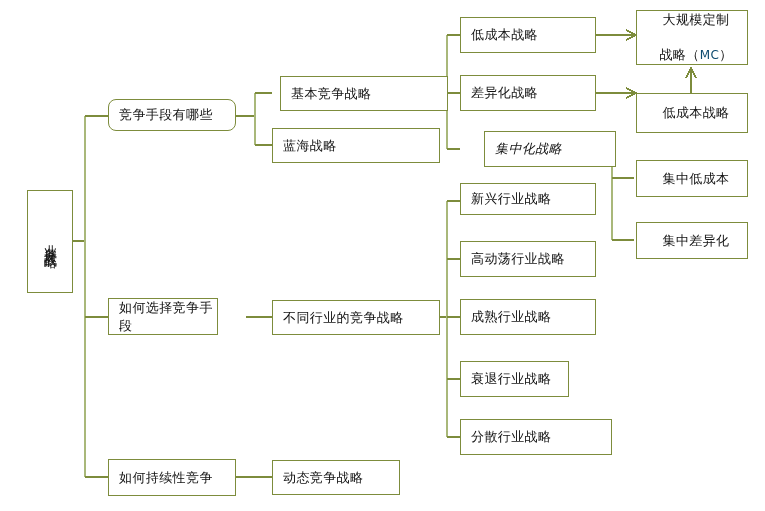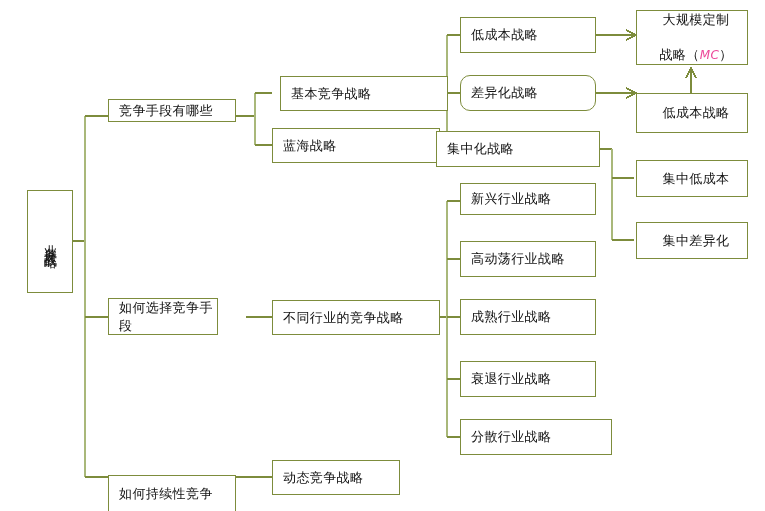--- a/index.html
+++ b/index.html
@@ -32,21 +32,21 @@
   }
   .node.center{justify-content:center;padding-left:8px;text-align:center;}
   .node.vertical{
     writing-mode:vertical-rl;
     text-orientation:upright;
     justify-content:center;
     align-items:center;
     padding-left:0;
     letter-spacing:3px;
   }
-  .node .mc{color:#ec4899;font-family:"DejaVu Sans",sans-serif;font-size:12px;font-style:italic;}
+  .node .mc{color:#0c4a6e;font-family:"DejaVu Sans",sans-serif;font-size:12px;}
   svg#wires{
     position:absolute;
     left:0;top:0;
     width:765px;height:511px;
     z-index:1;
     pointer-events:none;
   }
 </style>
 </head>
 <body>
@@ -99,47 +99,47 @@
       <path d="M596,149 L612,149"></path>
       <path d="M612,149 L612,178" stroke="#a9b87a" stroke-width="2.2"></path>
       <path d="M612,178 L612,240" stroke="#a9b87a" stroke-width="2.2"></path>
       <path d="M612,178 L634,178"></path>
       <path d="M612,240 L634,240"></path>
     </g>
   </svg>
 
   <div class="node vertical" style="left:27px;top:190px;width:46px;height:103px;">业务层战略</div>
 
-  <div class="node" style="left:108px;top:99px;width:128px;height:23px;">竞争手段有哪些</div>
+  <div class="node" style="left:108px;top:99px;width:128px;height:32px;border-radius:8px;">竞争手段有哪些</div>
 
   <div class="node" style="left:108px;top:298px;width:110px;height:37px;">如何选择竞争手段</div>
 
-  <div class="node" style="left:108px;top:459px;width:128px;height:37px;margin-top:16px;">如何持续性竞争</div>
+  <div class="node" style="left:108px;top:459px;width:128px;height:37px;">如何持续性竞争</div>
 
   <div class="node" style="left:280px;top:76px;width:168px;height:35px;">基本竞争战略</div>
 
   <div class="node" style="left:272px;top:128px;width:168px;height:35px;">蓝海战略</div>
 
   <div class="node" style="left:272px;top:300px;width:168px;height:35px;">不同行业的竞争战略</div>
 
   <div class="node" style="left:272px;top:460px;width:128px;height:35px;">动态竞争战略</div>
 
   <div class="node" style="left:460px;top:17px;width:136px;height:36px;">低成本战略</div>
 
-  <div class="node" style="left:460px;top:75px;width:136px;height:36px;border-radius:10px;">差异化战略</div>
+  <div class="node" style="left:460px;top:75px;width:136px;height:36px;">差异化战略</div>
 
-  <div class="node" style="left:436px;top:131px;width:164px;height:36px;">集中化战略</div>
+  <div class="node" style="left:484px;top:131px;width:132px;height:36px;font-style:italic;">集中化战略</div>
 
   <div class="node" style="left:460px;top:183px;width:136px;height:32px;">新兴行业战略</div>
 
   <div class="node" style="left:460px;top:241px;width:136px;height:36px;">高动荡行业战略</div>
 
   <div class="node" style="left:460px;top:299px;width:136px;height:36px;">成熟行业战略</div>
 
-  <div class="node" style="left:460px;top:361px;width:136px;height:36px;">衰退行业战略</div>
+  <div class="node" style="left:460px;top:361px;width:109px;height:36px;">衰退行业战略</div>
 
   <div class="node" style="left:460px;top:419px;width:152px;height:36px;">分散行业战略</div>
 
   <div class="node center" style="left:636px;top:10px;width:112px;height:55px;flex-direction:column;justify-content:center;">
     <span>大规模定制</span>
     <span>
       <span>战略（</span><span class="mc">MC</span><span>）</span>
     </span>
   </div>
 

